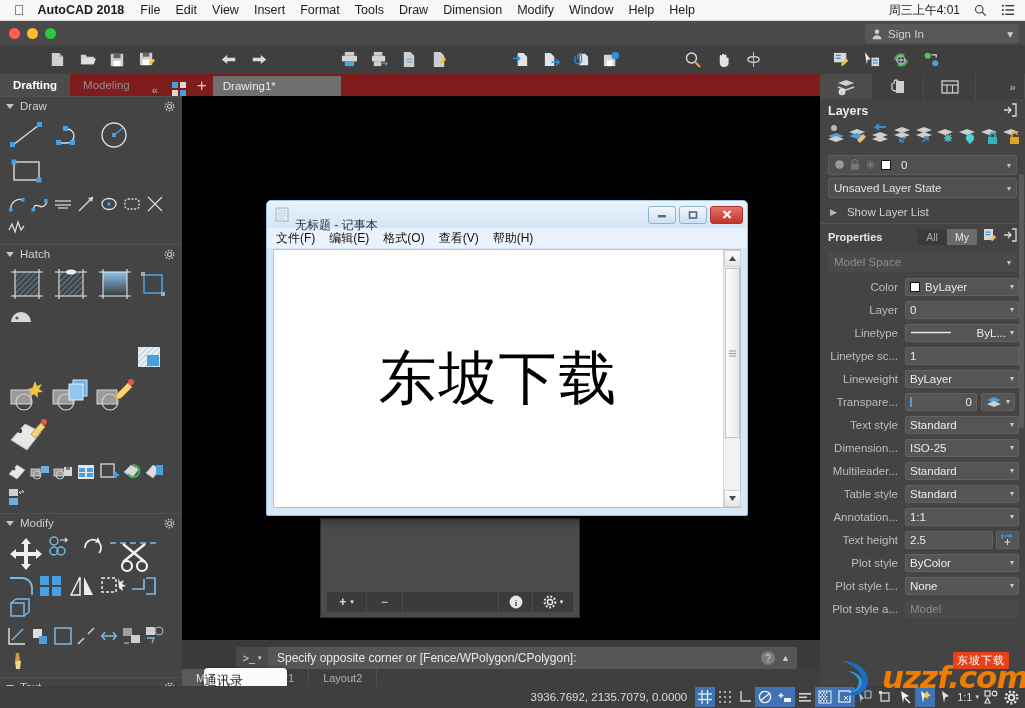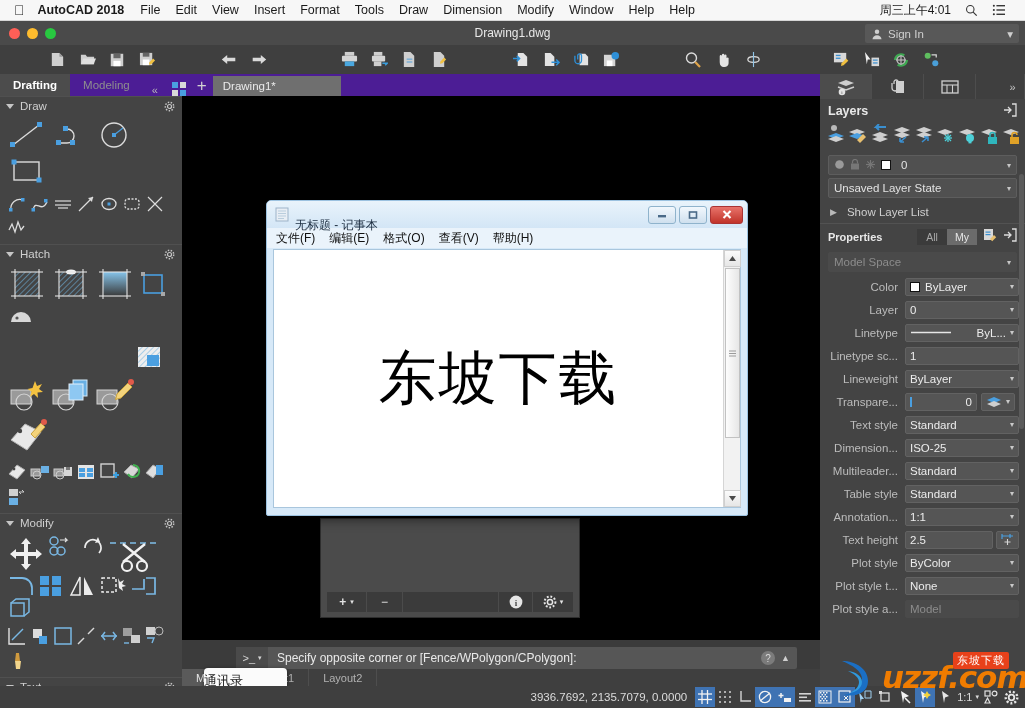--- a/index.html
+++ b/index.html
@@ -7,21 +7,21 @@
     font-family:"Liberation Sans", sans-serif; }
   #app { position:relative; width:1025px; height:708px; }
 
   
   .macbar { position:absolute; left:0; top:0; width:1025px; height:21px;
     background:#f7f7f7; display:flex; align-items:center; font-size:12.5px;
     color:#1a1a1a; border-bottom:1px solid #d6d6d6; }
   .macbar .apple { margin:0 13px 0 14px; font-size:14px; line-height:1; }
   .macbar .appname { font-weight:bold; margin-right:16px; }
   .macbar .mi { margin-right:15px; white-space:nowrap; }
-  .macbar .right { margin-left:auto; display:flex; align-items:center; gap:14px; padding-right:19px;}
+  .macbar .right { margin-left:auto; display:flex; align-items:center; gap:14px; padding-right:10px;}
   .macbar .clock { font-size:12px; }
   .ico-svg { display:block; }
 
   
   .titlebar { position:absolute; left:0; top:21px; width:1025px; height:24px;
     background:#4a4a4a; display:flex; align-items:center; }
   .traffic { display:flex; gap:7px; margin-left:9px; }
   .dot { width:11px; height:11px; border-radius:50%; }
   .dot.r{background:#ff5f57;} .dot.y{background:#febc2e;} .dot.g{background:#28c840;}
   .doctitle { position:absolute; left:0; right:0; text-align:center; font-size:12px;
@@ -30,21 +30,21 @@
     background:#585858; border-radius:2px; display:flex; align-items:center;
     font-size:11.5px; color:#cfcfcf; padding:0 6px; gap:5px;}
   .signin .caret { margin-left:auto; }
 
   
   .qat { position:absolute; left:0; top:45px; width:1025px; height:29px;
     background:#3f3f3f; display:flex; align-items:center; }
   .qbtn { width:30px; height:26px; display:flex; align-items:center; justify-content:center; }
 
   
-  .wsrow { position:absolute; left:0; top:74px; width:1025px; height:22px; background:#4c1d95;
+  .wsrow { position:absolute; left:0; top:74px; width:1025px; height:22px; background:#7f1d1d;
      display:flex; align-items:flex-end; }
   .wstab { height:22px; padding:0 13px; display:flex; align-items:center; font-size:11.5px;
     color:#8e8e8e;}
   .wstab.active { background:#4c4c4c; color:#ffffff; font-weight:bold;}
   .wschev { width:24px; display:flex; align-items:center; justify-content:center;
      color:#b9b9b9; font-size:11px;}
   .wsgrid { width:24px; display:flex; align-items:center; justify-content:center;}
   .wsplus { width:22px; display:flex;align-items:center;justify-content:center;color:#d2d2d2;font-size:17px;}
   .drawtab { height:20px; background:#6f6f6f; color:#eaeaea; font-size:11.5px;
      display:flex; align-items:center; padding:0 10px; min-width:128px;}
@@ -209,21 +209,20 @@
       </span>
     </div>
   </div>
 
   <div class="titlebar">
     <div class="traffic">
       <span class="dot r"></span>
       <span class="dot y"></span>
       <span class="dot g"></span>
     </div>
-    <div class="doctitle">Drawing1.dwg</div>
     <div class="signin">
       <svg class="ico-svg" width="12" height="12" viewBox="0 0 16 16">
           <circle cx="8" cy="5" r="3" fill="#cfcfcf"></circle>
           <path d="M2 15c0-3.3 2.7-5.5 6-5.5s6 2.2 6 5.5z" fill="#cfcfcf"></path>
         </svg>
       <span>Sign In</span>
       <span class="caret">▾</span>
     </div>
   </div>
 

